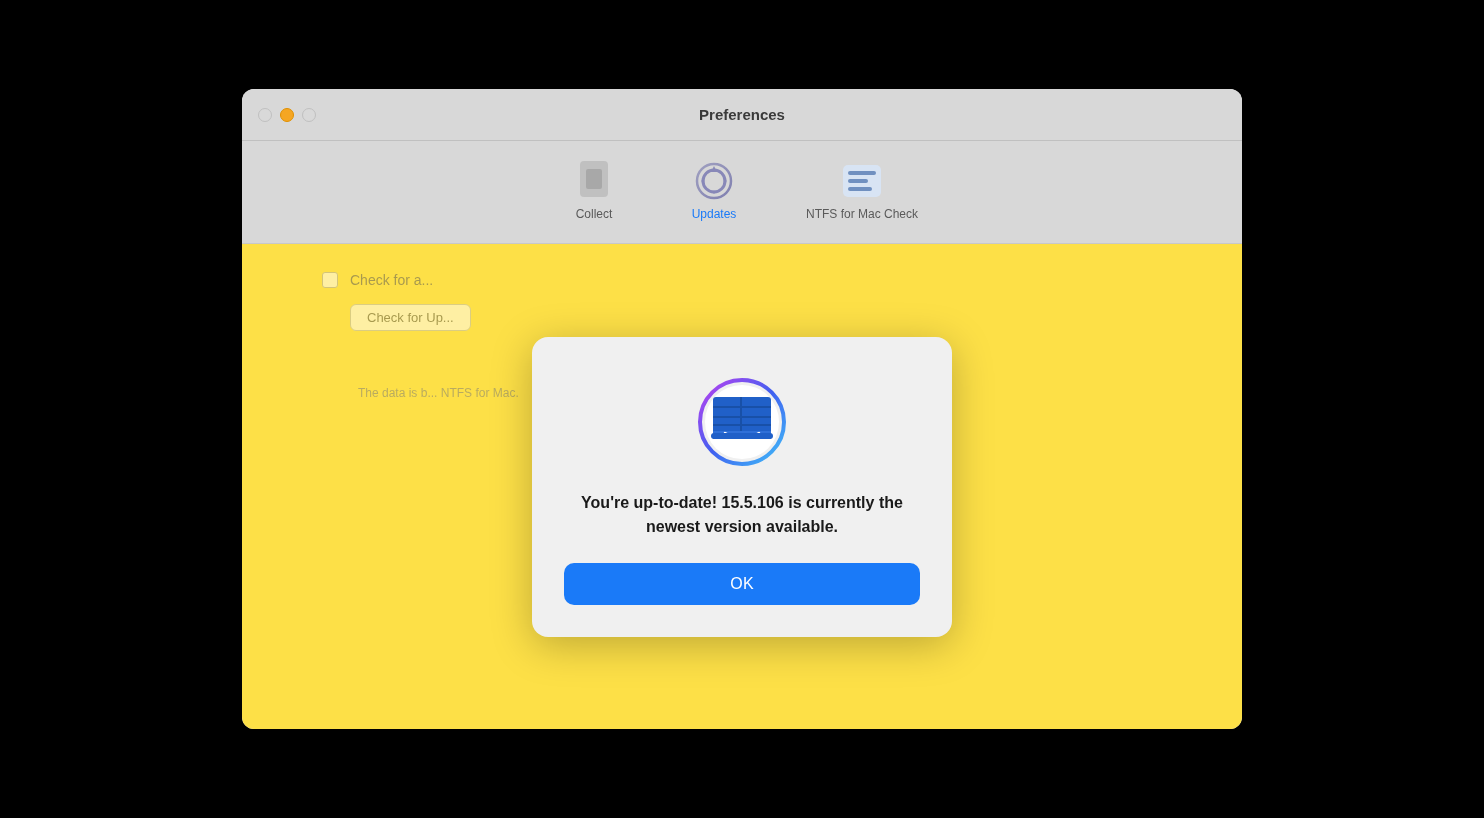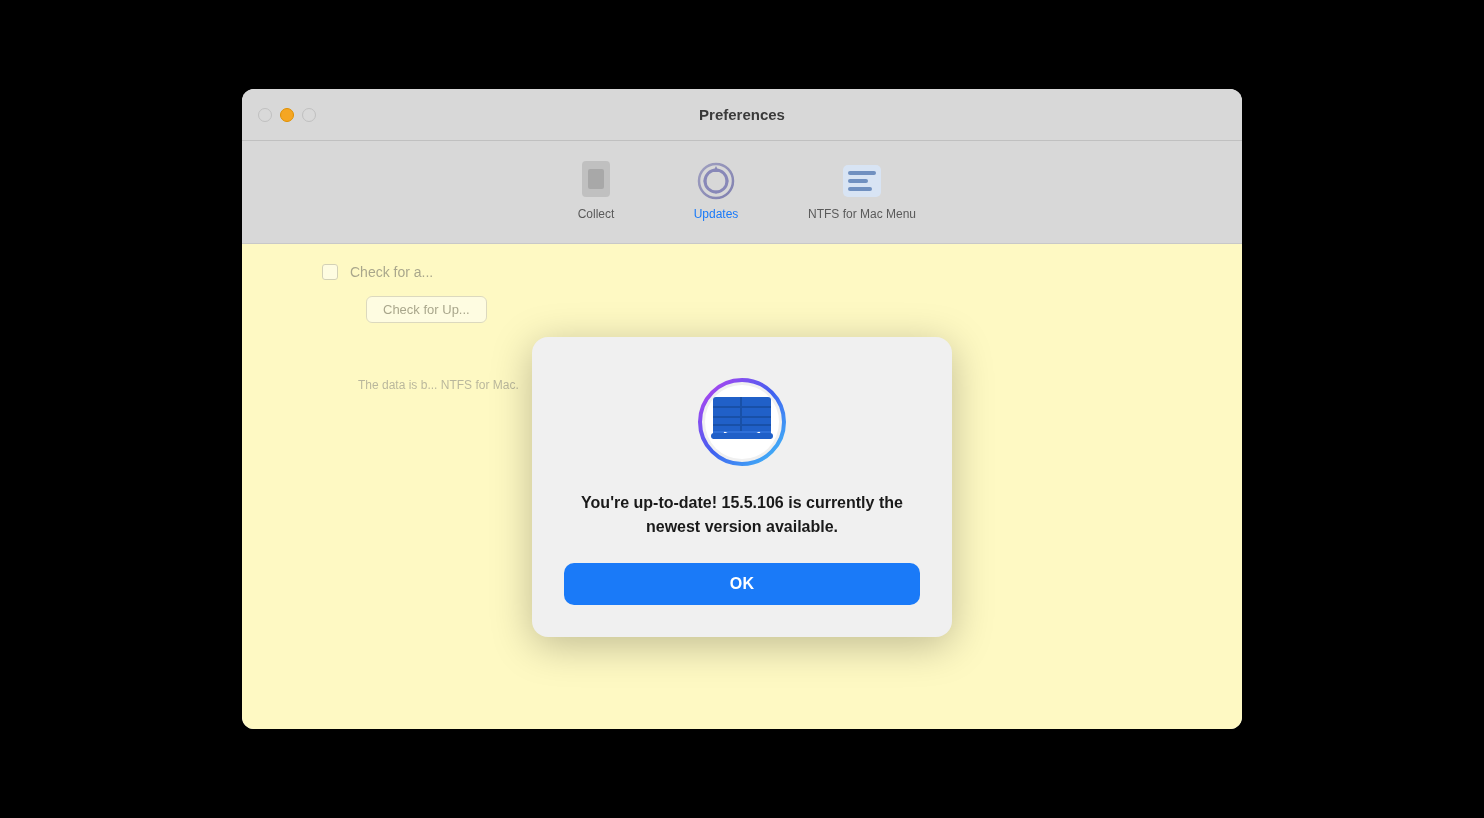--- a/index.html
+++ b/index.html
@@ -102,22 +102,22 @@
       color: #5a5a5a;
     }
 
     .toolbar-item.active .toolbar-label {
       color: #1a7af8;
     }
 
     
     .content {
       flex: 1;
-      background: #fef9c3;
-      padding: 20px 80px;
+      background: #fde047;
+      padding: 28px 80px;
       position: relative;
     }
 
     
     .pref-row {
       display: flex;
       align-items: center;
       gap: 12px;
       margin-bottom: 16px;
       opacity: 0.5;
@@ -138,21 +138,21 @@
     }
 
     .check-for-updates-btn {
       display: inline-block;
       padding: 5px 16px;
       background: #fff;
       border: 1px solid #bbb;
       border-radius: 6px;
       font-size: 13px;
       color: #555;
-      margin-left: 44px;
+      margin-left: 28px;
       margin-bottom: 30px;
       opacity: 0.5;
     }
 
     .pref-section {
       margin-bottom: 24px;
     }
 
     .pref-sub-label {
       font-size: 12px;
@@ -201,21 +201,21 @@
     }
 
     .modal-ok-btn {
       width: 100%;
       padding: 12px;
       background: #1a7af8;
       color: #fff;
       border: none;
       border-radius: 10px;
       font-size: 16px;
-      font-weight: 700;
+      font-weight: 400;
       cursor: pointer;
       letter-spacing: 0.2px;
     }
   </style>
 </head>
 <body>
 
 <div class="window">
 
   <div class="title-bar">
@@ -264,21 +264,21 @@
 
     <div class="toolbar-item">
       <div class="toolbar-icon-area">
         <svg width="40" height="34" viewBox="0 0 40 34">
           <rect x="1" y="1" width="38" height="32" rx="5" fill="#d8e4f4"></rect>
           <rect x="6" y="7" width="28" height="4" rx="2" fill="#7090c0"></rect>
           <rect x="6" y="15" width="20" height="4" rx="2" fill="#7090c0"></rect>
           <rect x="6" y="23" width="24" height="4" rx="2" fill="#7090c0"></rect>
         </svg>
       </div>
-      <span class="toolbar-label">NTFS for Mac Menu</span>
+      <span class="toolbar-label">NTFS for Mac Check</span>
     </div>
 
   </div>
 
   <div class="content">
 
     <div class="pref-section">
       <div class="pref-row">
         <div class="pref-checkbox"></div>
         <span class="pref-label">Check for a...</span>

